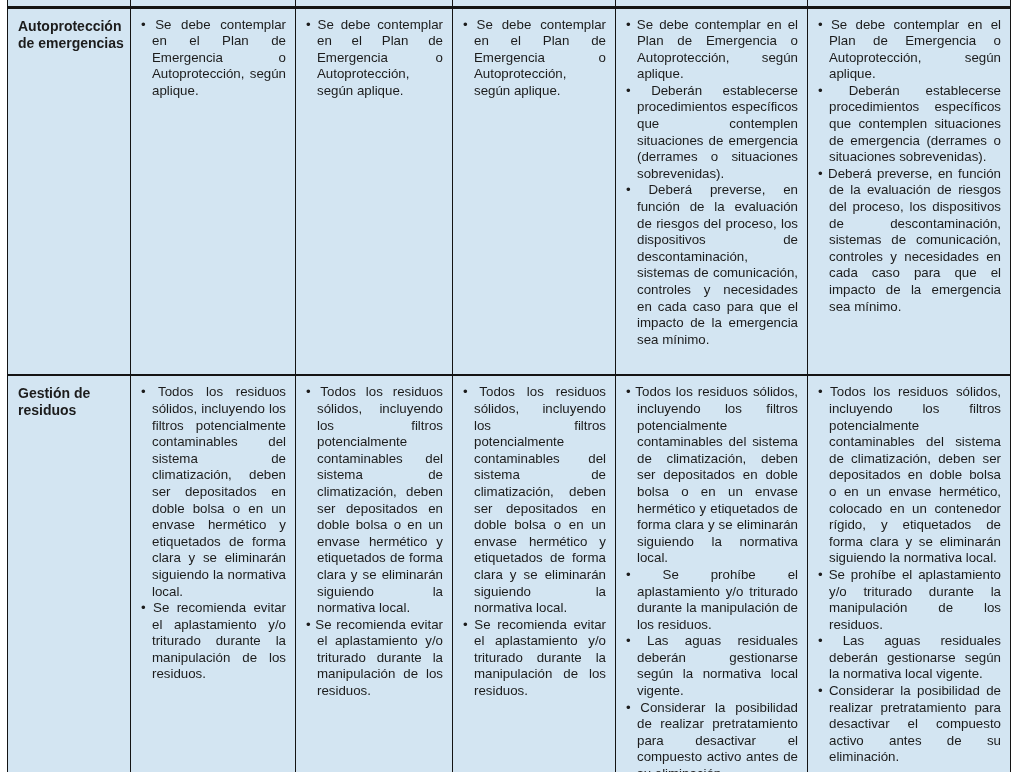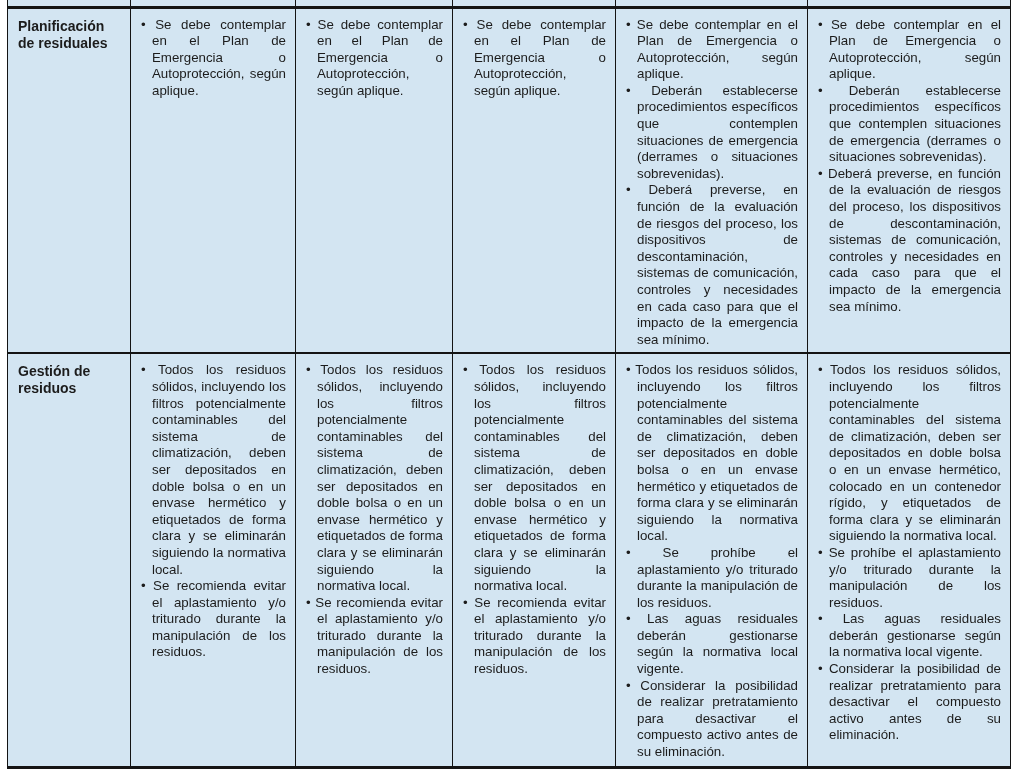--- a/index.html
+++ b/index.html
@@ -21,21 +21,21 @@
   table.doc{
     position:absolute;left:7px;top:0;
     width:1003px;
     border-collapse:collapse;
     table-layout:fixed;
   }
   td,th{
     border:1.5px solid var(--border);
     background:var(--cell-bg);
     vertical-align:top;
-    padding:8px 9px 4px 10px;
+    padding:8px 9px 26px 10px;
   }
   tr.stub td{
     border-top:0;
     border-bottom:3px solid var(--border);
     height:7px;
     padding:0;
   }
   tr.r1 th, tr.r1 td{ border-bottom:2.5px solid var(--border); height:337px; }
   tr.r2 th, tr.r2 td{ border-bottom:3px solid var(--border); height:414px; }
   th.rowhdr{
@@ -76,21 +76,21 @@
         <tr class="stub">
       <td></td>
       <td></td>
       <td></td>
       <td></td>
       <td></td>
       <td></td>
     </tr>
 
     <tr class="r1">
-      <th class="rowhdr">Planificación de residuales</th>
+      <th class="rowhdr">Autoprotección de emergencias</th>
       <td>
         <p class="b">Se debe contemplar en el Plan de Emergencia o Autoprotección, según aplique.</p>
       </td>
       <td>
         <p class="b">Se debe contemplar en el Plan de Emergencia o Autoprotección, según aplique.</p>
       </td>
       <td>
         <p class="b">Se debe contemplar en el Plan de Emergencia o Autoprotección, según aplique.</p>
       </td>
       <td>

